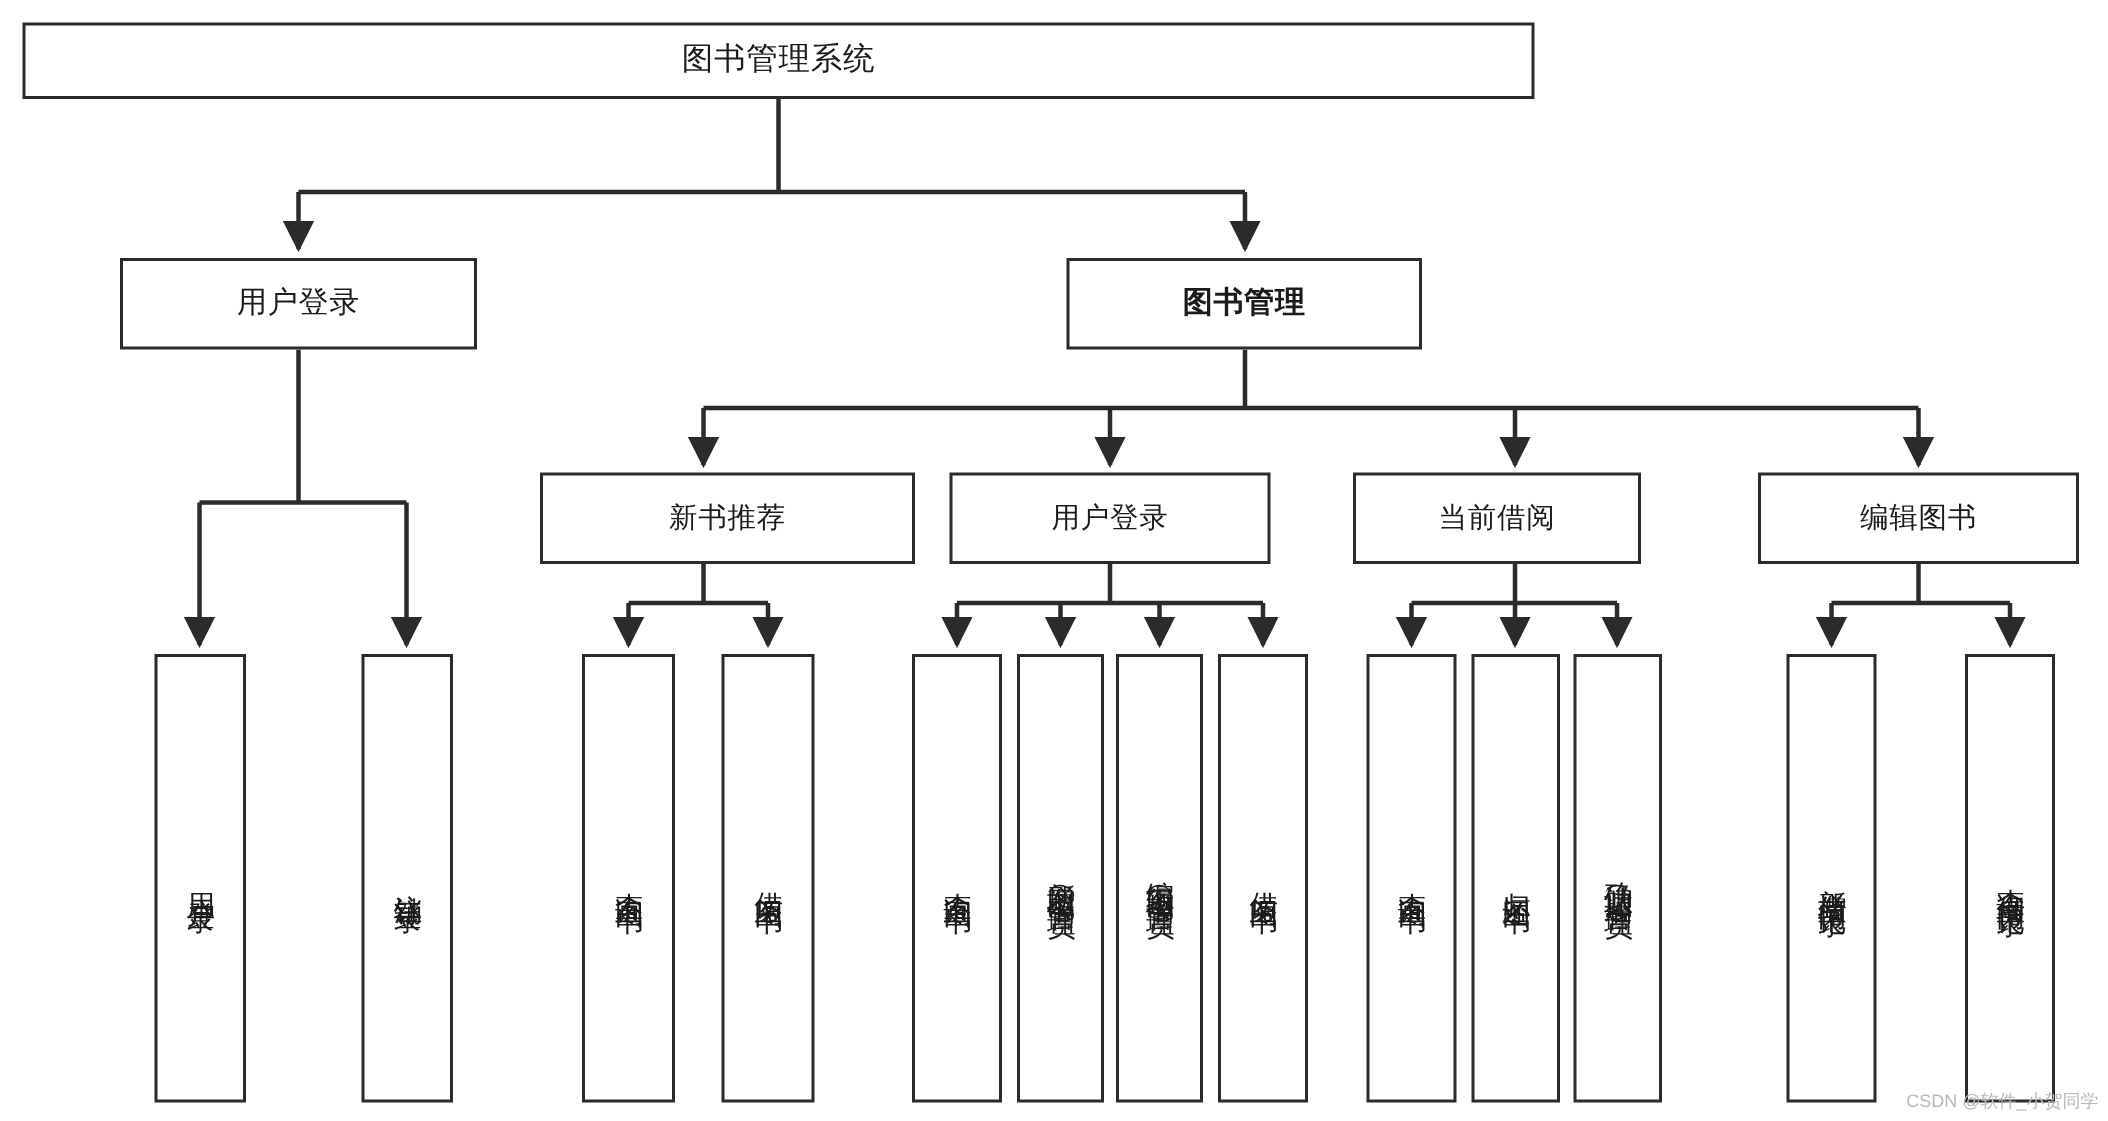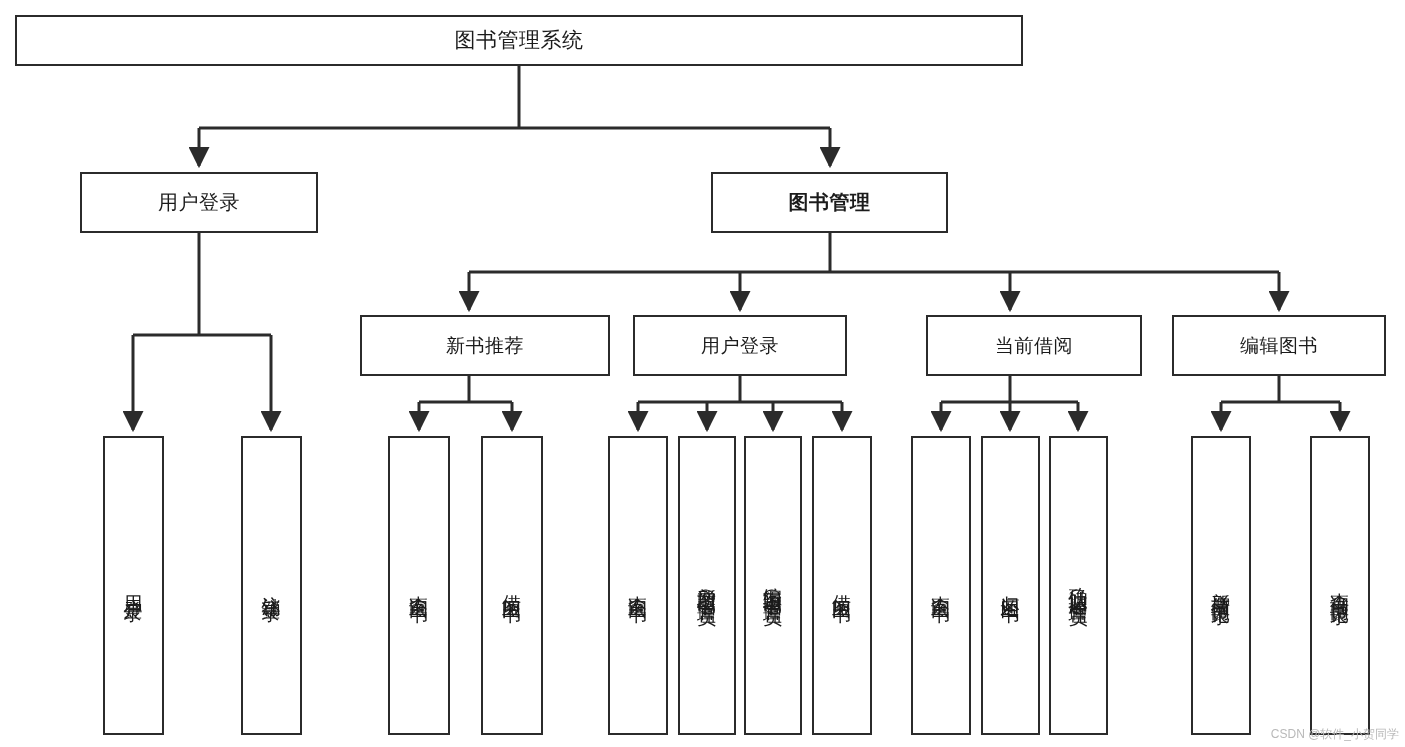--- a/index.html
+++ b/index.html
@@ -137,21 +137,21 @@
   <div class="node level2" style="left:711px; top:172px; width:237px; height:61px;font-weight:bold;">
     <span class="lbl">图书管理</span>
   </div>
 
   <div class="node level3" style="left:360px; top:315px; width:250px; height:61px;">
     <span class="lbl">新书推荐</span>
   </div>
   <div class="node level3" style="left:633px; top:315px; width:214px; height:61px;">
     <span class="lbl">用户登录</span>
   </div>
-  <div class="node level3" style="left:902px; top:315px; width:216px; height:61px;margin-left:24px;">
+  <div class="node level3" style="left:902px; top:315px; width:192px; height:61px;">
     <span class="lbl">当前借阅</span>
   </div>
   <div class="node level3" style="left:1172px; top:315px; width:214px; height:61px;">
     <span class="lbl">编辑图书</span>
   </div>
 
   <div class="node leaf" style="left:103px; top:436px; width:61px; height:299px;">
     <span class="lbl">用户登录</span>
   </div>
   <div class="node leaf" style="left:241px; top:436px; width:61px; height:299px;">

